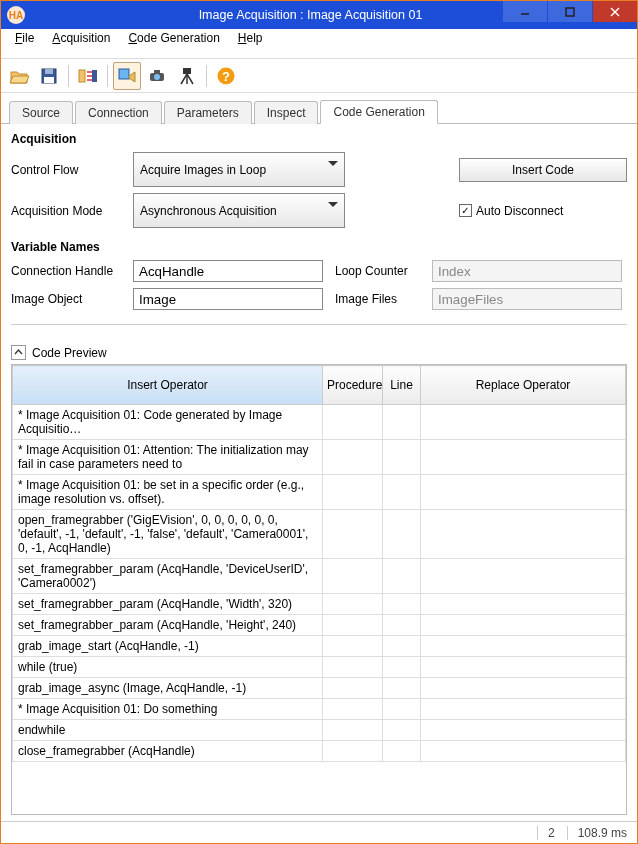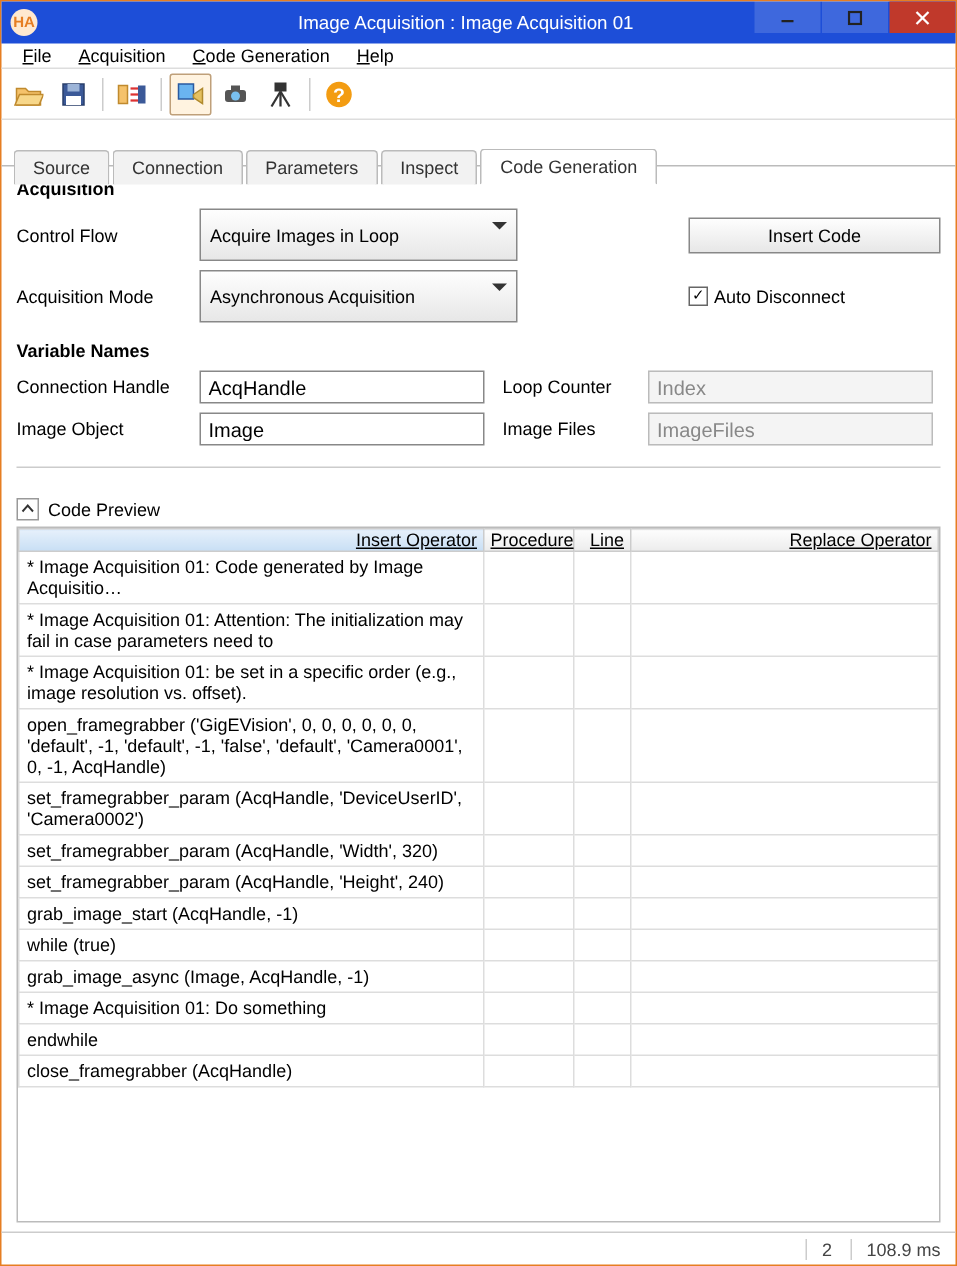--- a/index.html
+++ b/index.html
@@ -60,23 +60,23 @@
     align-items: center;
     justify-content: center;
     font-size: 12px;
     background: rgba(255,255,255,0.15);
     color: #222;
     cursor: default;
     margin-left: 1px;
   }
   .titlebar .win-btn.close { background: #c0392b; color: #fff; }
   .menubar {
-    height: 17px;
-    display: flex;
-    align-items: center;
+    height: 30px;
+    display: flex;
+    align-items: flex-start;
     padding: 0 6px;
     border-bottom: 1px solid #ddd;
     gap: 2px;
   }
   .menubar .menu-item {
     padding: 2px 8px;
   }
   .menu-item .ul { text-decoration: underline; }
   .toolbar {
     height: 34px;
@@ -114,21 +114,21 @@
   }
   .tab {
     padding: 4px 12px;
     border: 1px solid #bbb;
     border-bottom: none;
     background: #f2f2f2;
     margin-right: 2px;
     border-radius: 3px 3px 0 0;
     color: #333;
     position: relative;
-    top: 13px;
+    top: 1px;
   }
   .tab.active {
     background: #fff;
     border-bottom: 1px solid #fff;
     z-index: 2;
   }
   .content {
     flex: 1;
     padding: 6px 10px;
     display: flex;
@@ -224,23 +224,22 @@
   }
   table.code {
     width: 100%;
     border-collapse: collapse;
     table-layout: fixed;
   }
   table.code th {
     background: linear-gradient(#fdfdfd,#ececec);
     border: 1px solid #ccc;
     font-weight: normal;
-    padding: 0 4px;
-    text-align: right;
-    text-decoration: underline;
+    padding: 12px 4px;
+    text-align: center;
   }
   table.code th.sel {
     background: linear-gradient(#e6f0fb,#c8dff5);
   }
   table.code td {
     border: 1px solid #ddd;
     padding: 3px 5px;
     vertical-align: top;
     word-wrap: break-word;
   }

